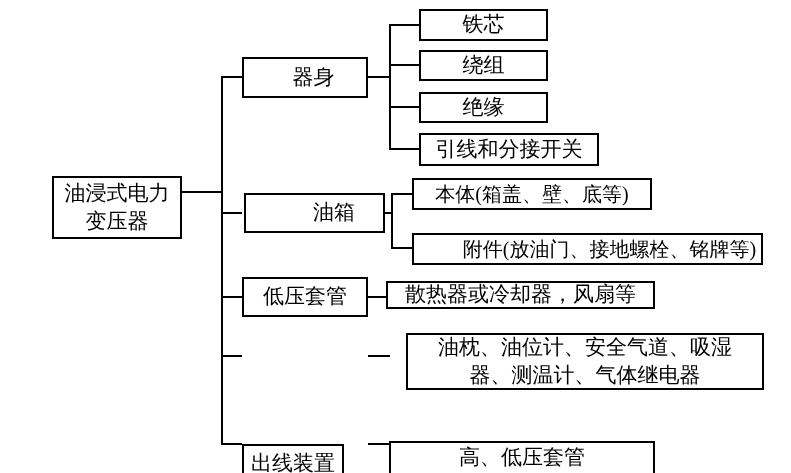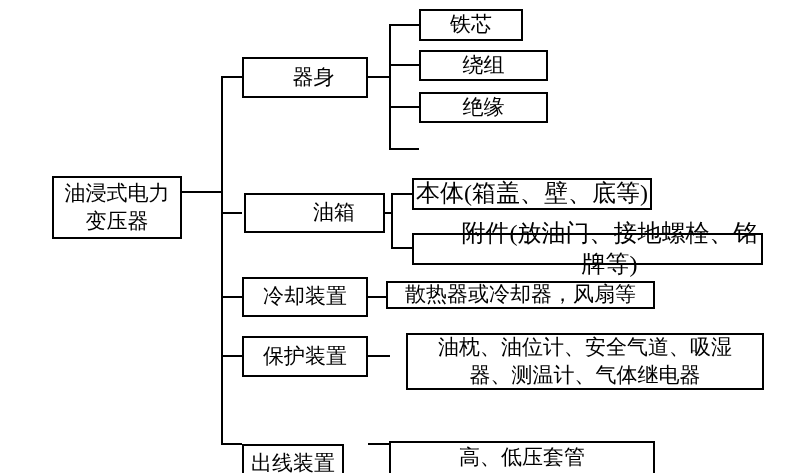--- a/index.html
+++ b/index.html
@@ -22,21 +22,21 @@
     border: 2px solid #000000;
     background: #ffffff;
     display: flex;
     align-items: center;
     justify-content: center;
     text-align: center;
     font-size: 21px;
     line-height: 1.3;
     white-space: pre-line;
   }
-  .node.small-text { font-size: 24px; }
+  .node.small-text { font-size: 20px; }
   .line {
     position: absolute;
     background: #000000;
   }
 </style>
 </head>
 <body>
 
 <div id="canvas">
 
@@ -62,27 +62,27 @@
 
   <div class="line" style="left:368px; top:296px; width:18px; height:2px;"></div>
   <div class="line" style="left:368px; top:355px; width:22px; height:2px;"></div>
   <div class="line" style="left:368px; top:443px; width:21px; height:2px;"></div>
 
   <div class="node" style="left:52px; top:176px; width:130px; height:63px;">油浸式电力
 变压器</div>
 
   <div class="node" style="left:242px; top:57px; width:126px; height:41px;padding-left:17px;">器身</div>
   <div class="node" style="left:244px; top:193px; width:141px; height:40px;padding-left:39px;">油箱</div>
-  <div class="node" style="left:242px; top:277px; width:126px; height:40px;">冷却装置</div>
-  <div class="node" style="left:242px; top:336px; width:126px; height:41px;">保护装置</div>
+  <div class="node" style="left:242px; top:277px; width:126px; height:40px;">低压套管</div>
   <div class="node" style="left:242px; top:424px; width:102px; height:40px;margin-top:20px;">出线装置</div>
 
-  <div class="node" style="left:419px; top:9px; width:104px; height:32px;">铁芯</div>
+  <div class="node" style="left:419px; top:9px; width:129px; height:32px;">铁芯</div>
   <div class="node" style="left:419px; top:50px; width:129px; height:31px;">绕组</div>
   <div class="node" style="left:419px; top:92px; width:129px; height:31px;">绝缘</div>
+  <div class="node" style="left:419px; top:133px; width:180px; height:33px;">引线和分接开关</div>
 
   <div class="node small-text" style="left:412px; top:178px; width:240px; height:32px;">本体(箱盖、壁、底等)</div>
   <div class="node small-text" style="left:412px; top:233px; width:351px; height:32px;padding-left:44px;">附件(放油门、接地螺栓、铭牌等)</div>
 
   <div class="node" style="left:386px; top:281px; width:269px; height:28px;">散热器或冷却器，风扇等</div>
 
   <div class="node" style="left:390px; top:333px; width:358px; height:57px;margin-left:16px;">油枕、油位计、安全气道、吸湿
 器、测温计、气体继电器</div>
 
   <div class="node" style="left:389px; top:428px; width:266px; height:34px;margin-top:13px;">高、低压套管</div>

